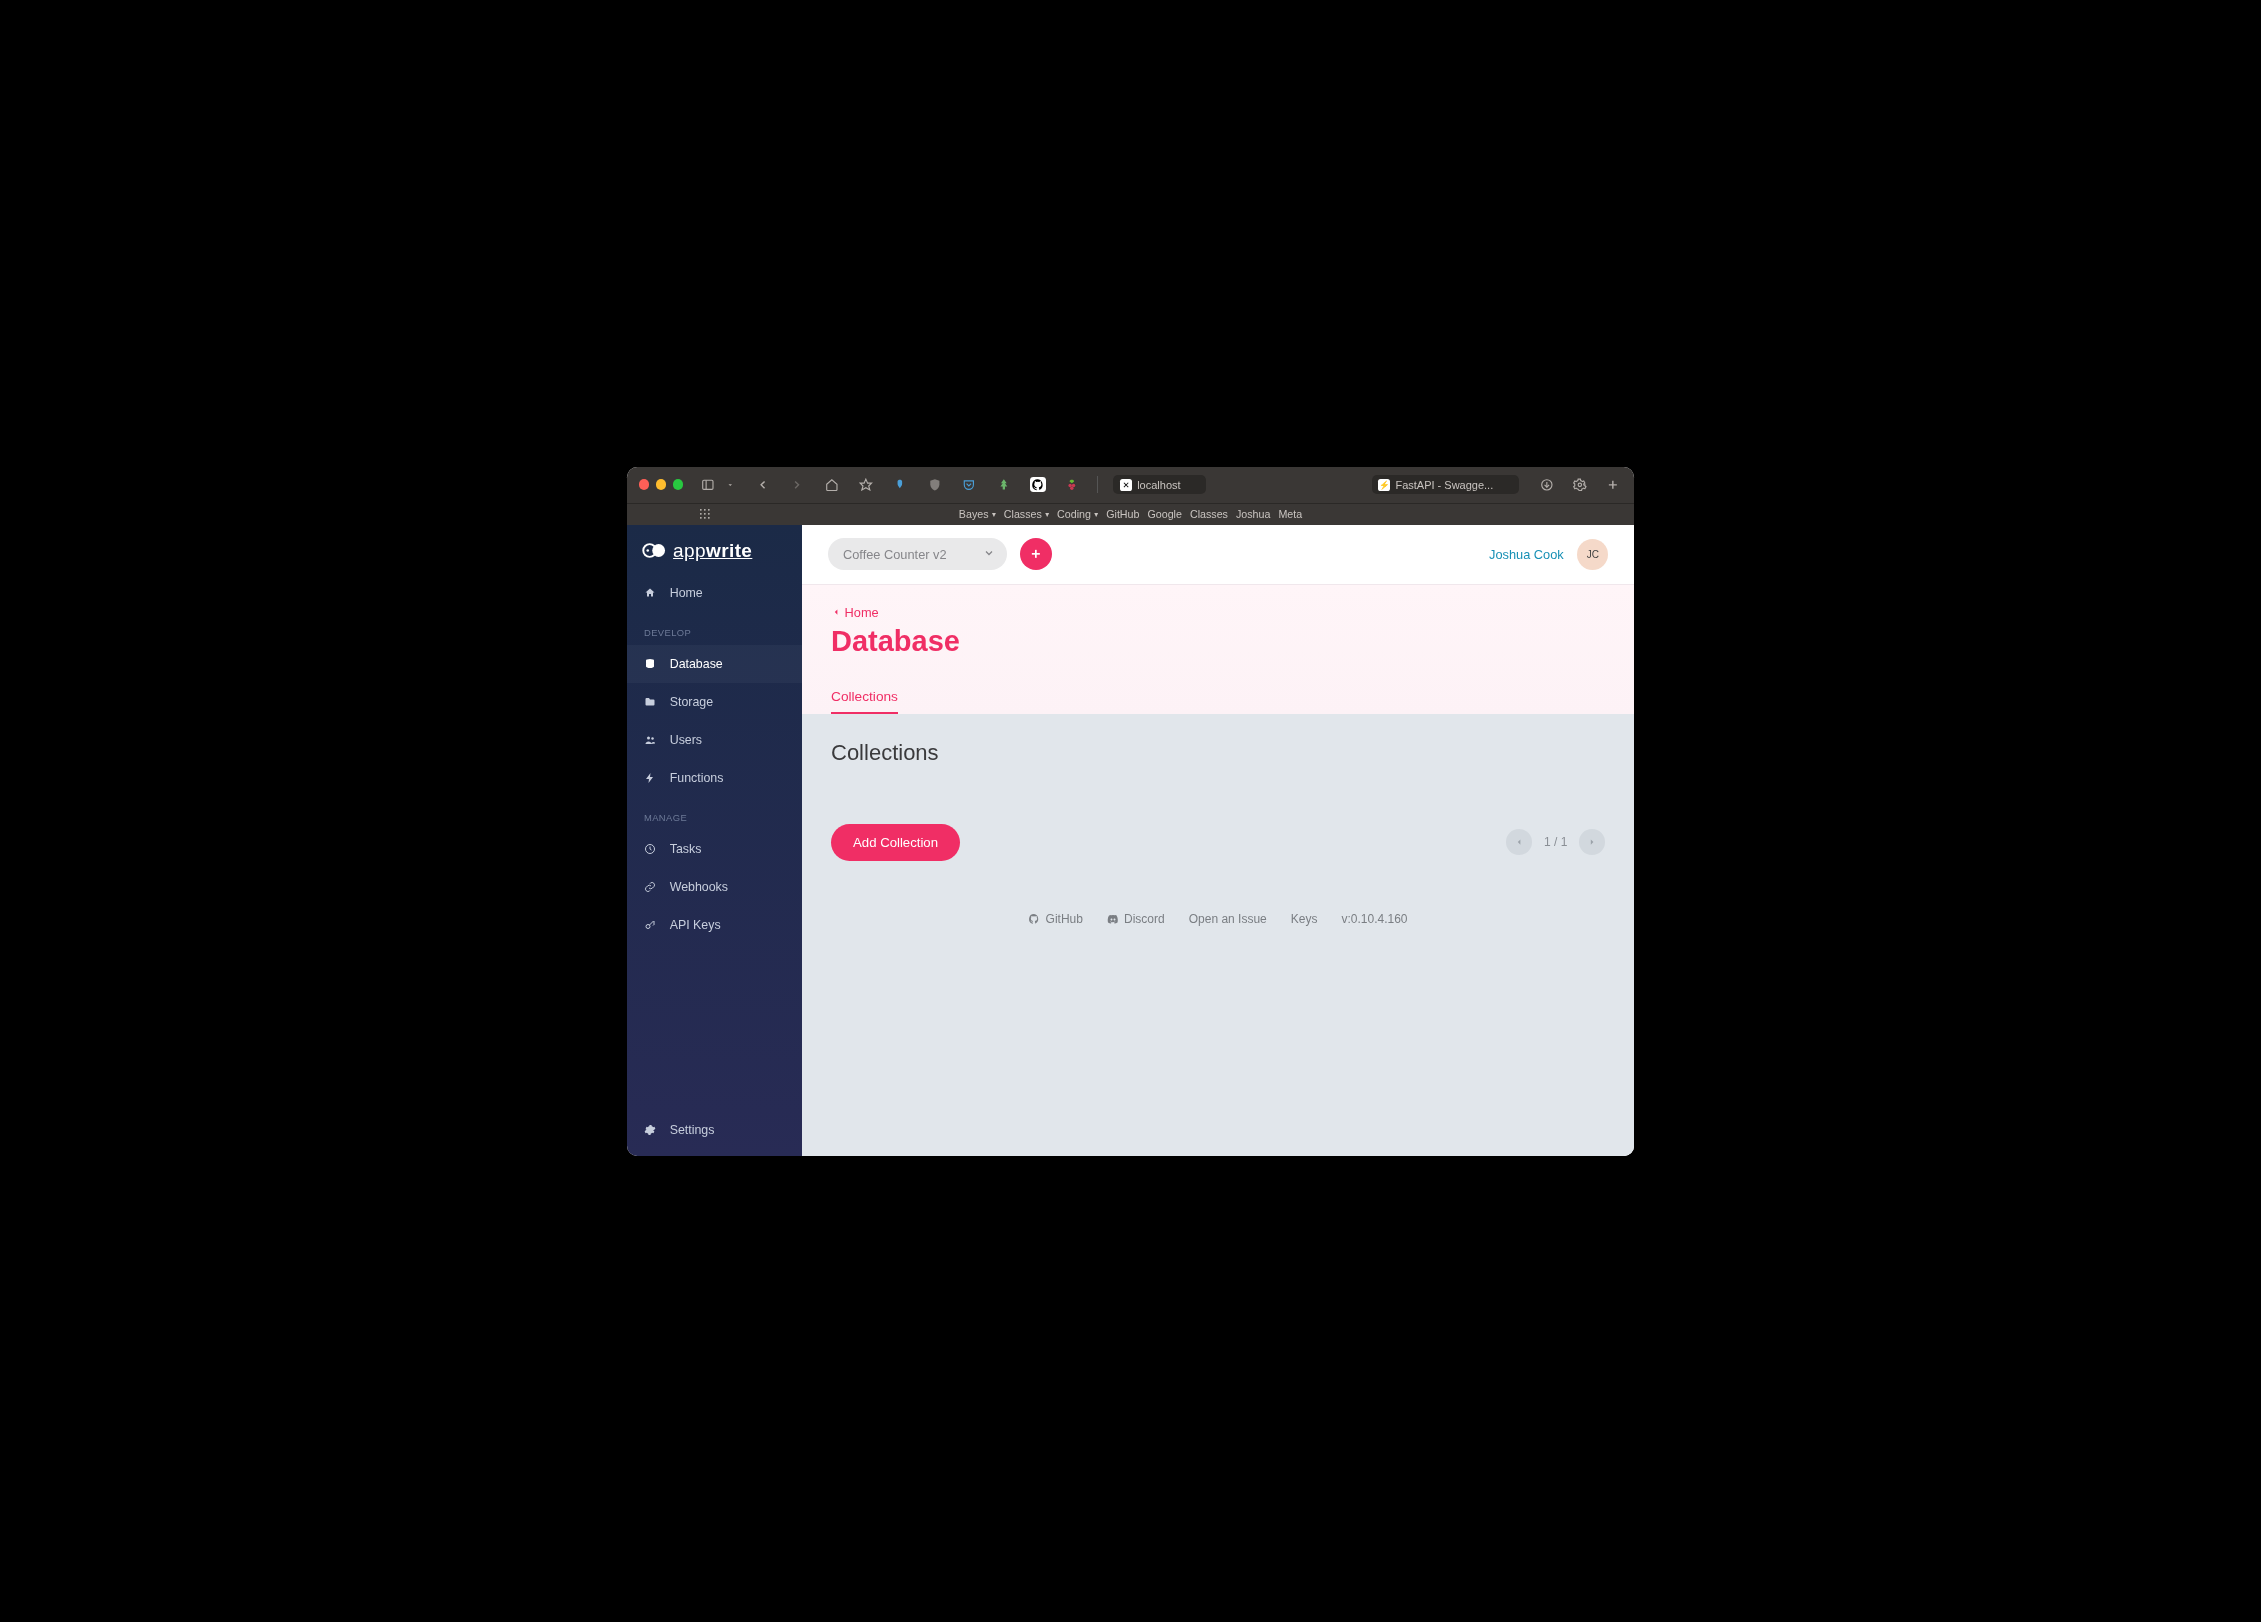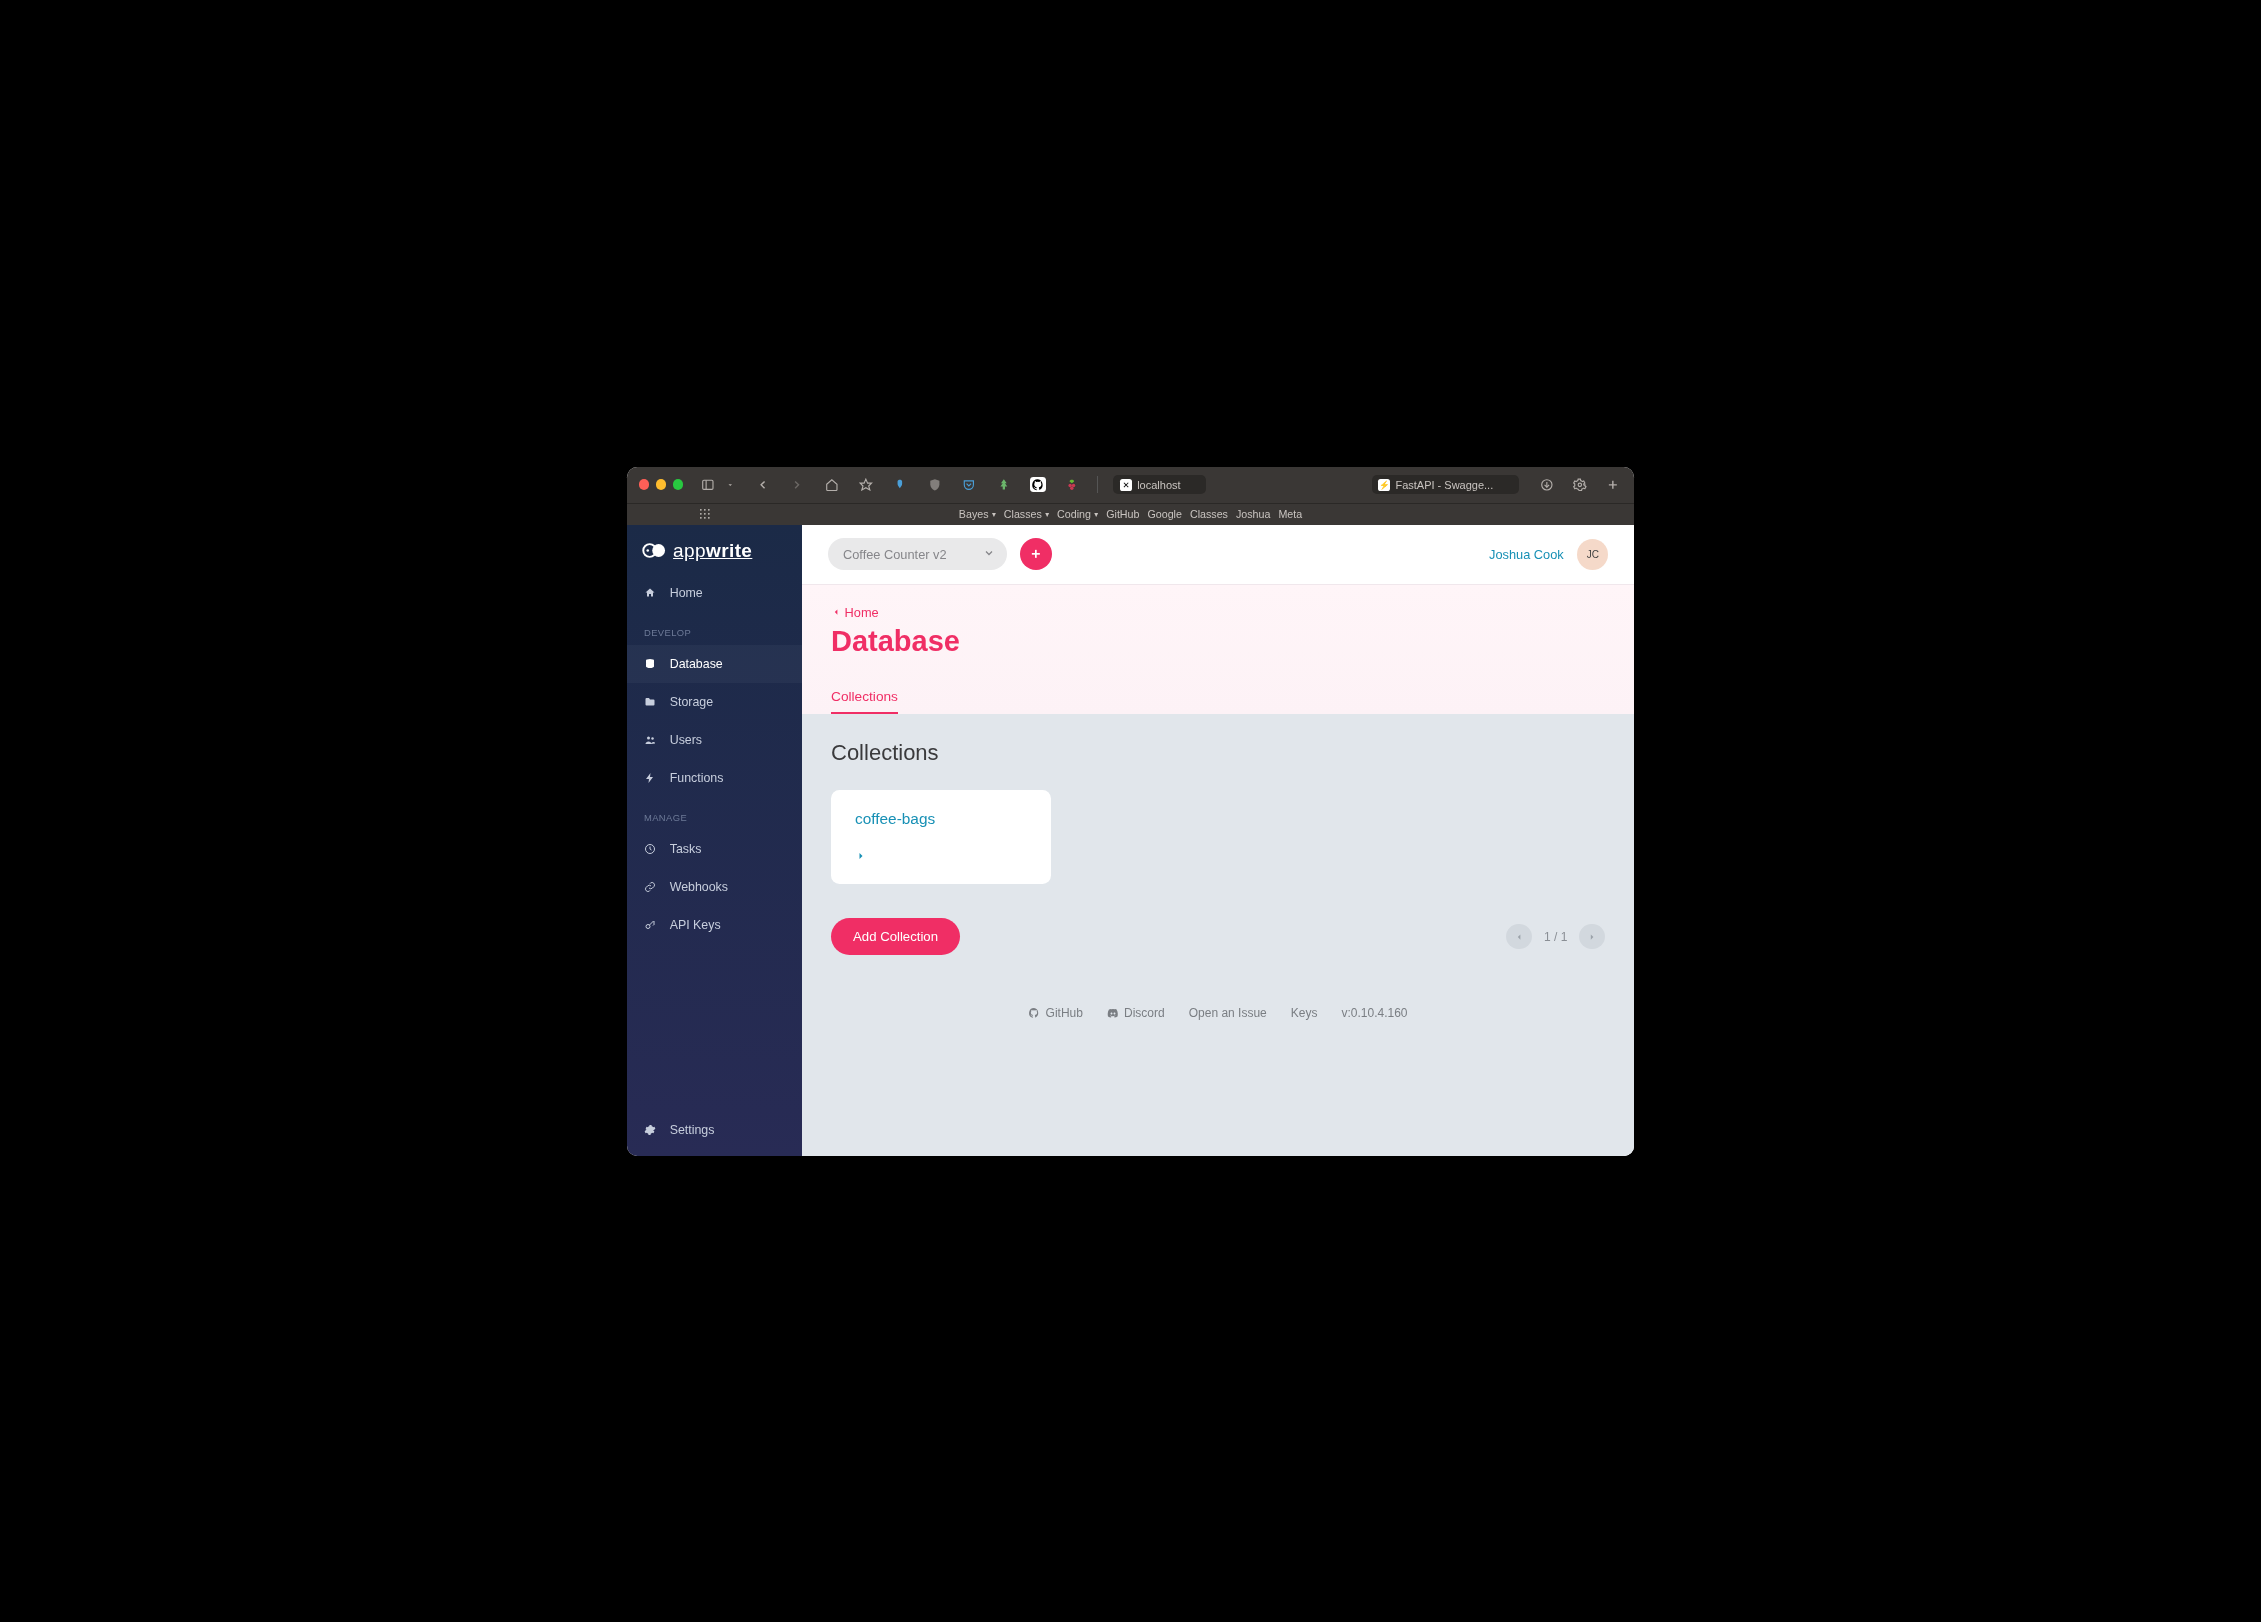--- a/index.html
+++ b/index.html
@@ -457,26 +457,20 @@
         </div>
         <div class="page-title">Database</div>
         <div class="tabs">
           <div class="tab">Collections</div>
         </div>
       </div>
 
       <div class="content">
         <div class="section-title">Collections</div>
         <div class="cards">
-          <div class="card">
-            <div class="card-title">coffee-bags</div>
-            <span class="card-arrow"><svg viewBox="0 0 24 24" width="12" height="12" fill="currentColor">
-                  <path d="M9 6l6 6-6 6V6z"></path>
-                </svg></span>
-          </div>
         </div>
 
         <div class="actions-row">
           <button class="btn-primary">Add Collection</button>
           <div class="pager">
             <span class="pager-btn">
                 <svg viewBox="0 0 24 24" width="10.2" height="10.2" fill="currentColor">
                   <path d="M15 6l-6 6 6 6V6z"></path>
                 </svg>
               </span>

